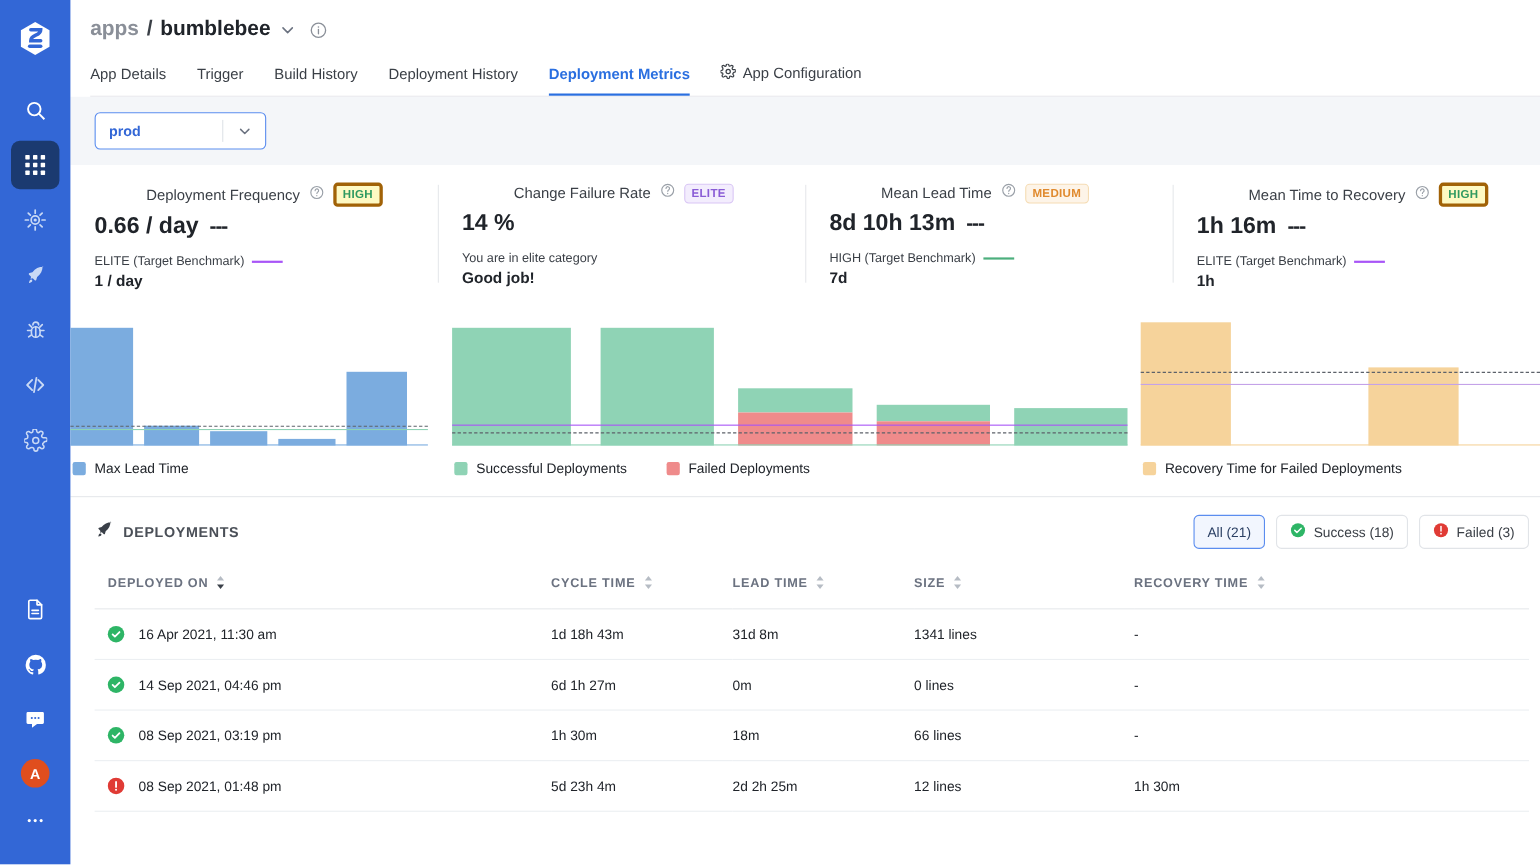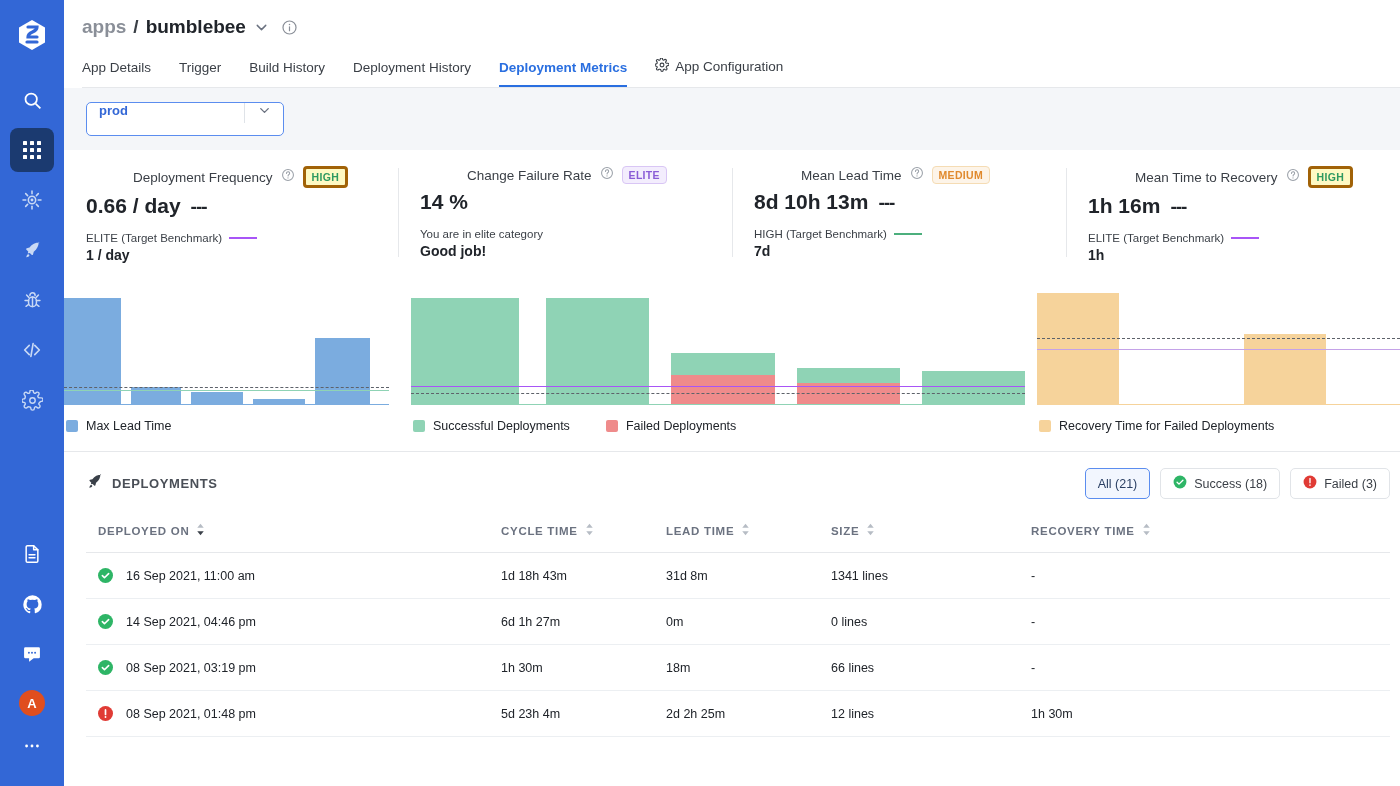--- a/index.html
+++ b/index.html
@@ -53,22 +53,22 @@
   }
   .tab.active { color: #2a6fe0; font-weight: 700; border-bottom-color: #2a6fe0; }
   .tab-cfg { display: flex; align-items: center; gap: 6px; }
 
   
   .filterbar {
     background: #f4f6f9; padding: 14px 22px; display: flex;
     align-items: center; justify-content: space-between;
   }
   .env-select {
-    width: 198px; height: 34px; background: #fff; border: 1px solid #5b8def;
-    border-radius: 5px; display: flex; align-items: flex-start; cursor: pointer;
+    width: 156px; height: 34px; background: #fff; border: 1px solid #5b8def;
+    border-radius: 5px; display: flex; align-items: center; cursor: pointer;
   }
   .env-select .val { flex: 1; padding-left: 12px; font-size: 13px; color: #3367d6; font-weight: 600; }
   .env-select .divider { width: 1px; height: 20px; background: #dfe3e8; }
   .env-select .chev { width: 38px; display: flex; align-items: center; justify-content: center; }
   .date-range {
     background: #fff; border: 1px solid #e1e4e8; border-radius: 4px;
     padding: 8px 14px; font-size: 13.5px; color: #3a3f46; cursor: pointer;
     letter-spacing: .1px;
   }
 
@@ -631,21 +631,21 @@
         </thead>
         <tbody>
           <tr>
             <td class="col-date">
               <span class="cell-date">
                 <span class="st-ico st-ok">
                   <svg width="15" height="15" viewBox="0 0 24 24">
                       <path d="M7 12.3l3.3 3.3L17 8.9" fill="none" stroke="#fff" stroke-width="2.6" stroke-linecap="round" stroke-linejoin="round"></path>
                     </svg>
                 </span>
-                <span>16 Sep 2021, 11:00 am</span>
+                <span>16 Apr 2021, 11:30 am</span>
               </span>
             </td>
             <td class="col-cycle">1d 18h 43m</td>
             <td class="col-lead">31d 8m</td>
             <td class="col-size">1341 lines</td>
             <td class="col-rec">-</td>
           </tr>
           <tr>
             <td class="col-date">
               <span class="cell-date">

